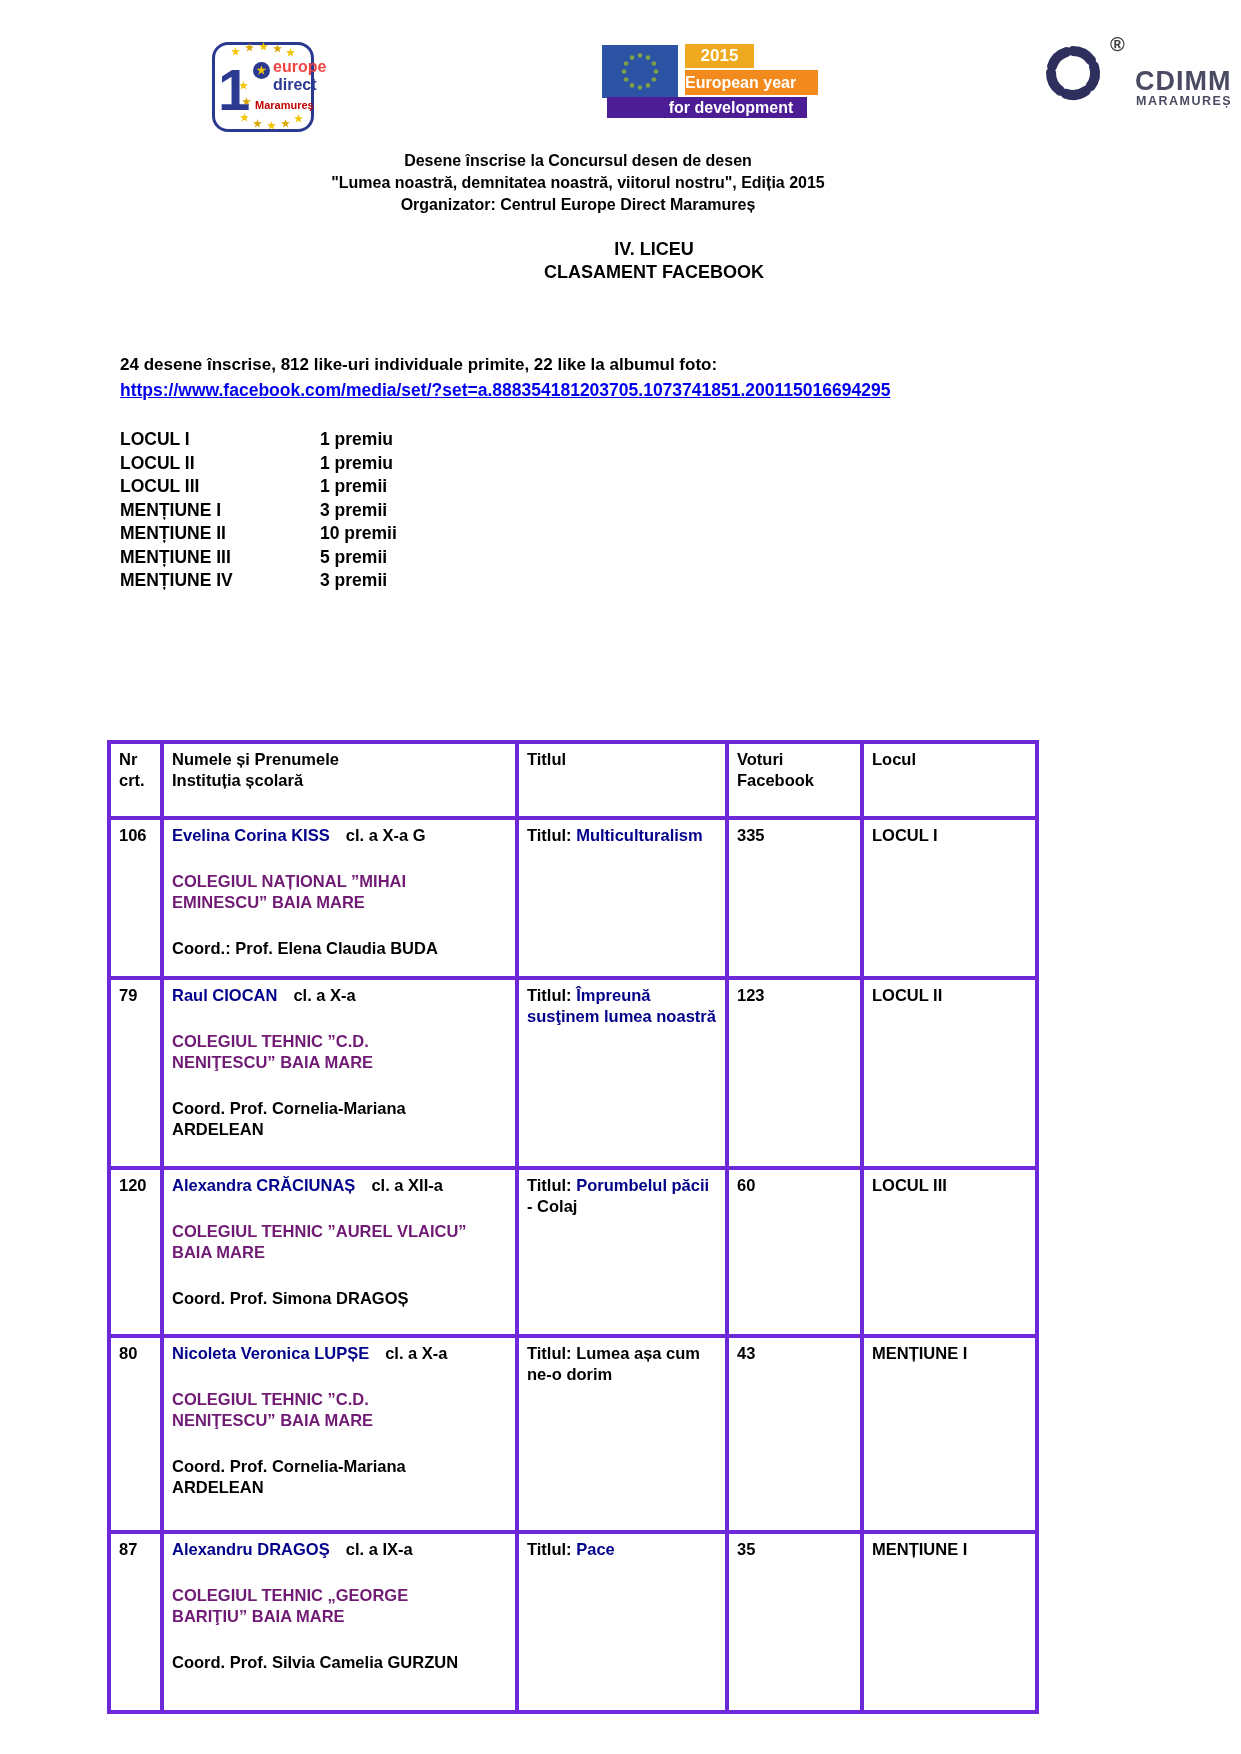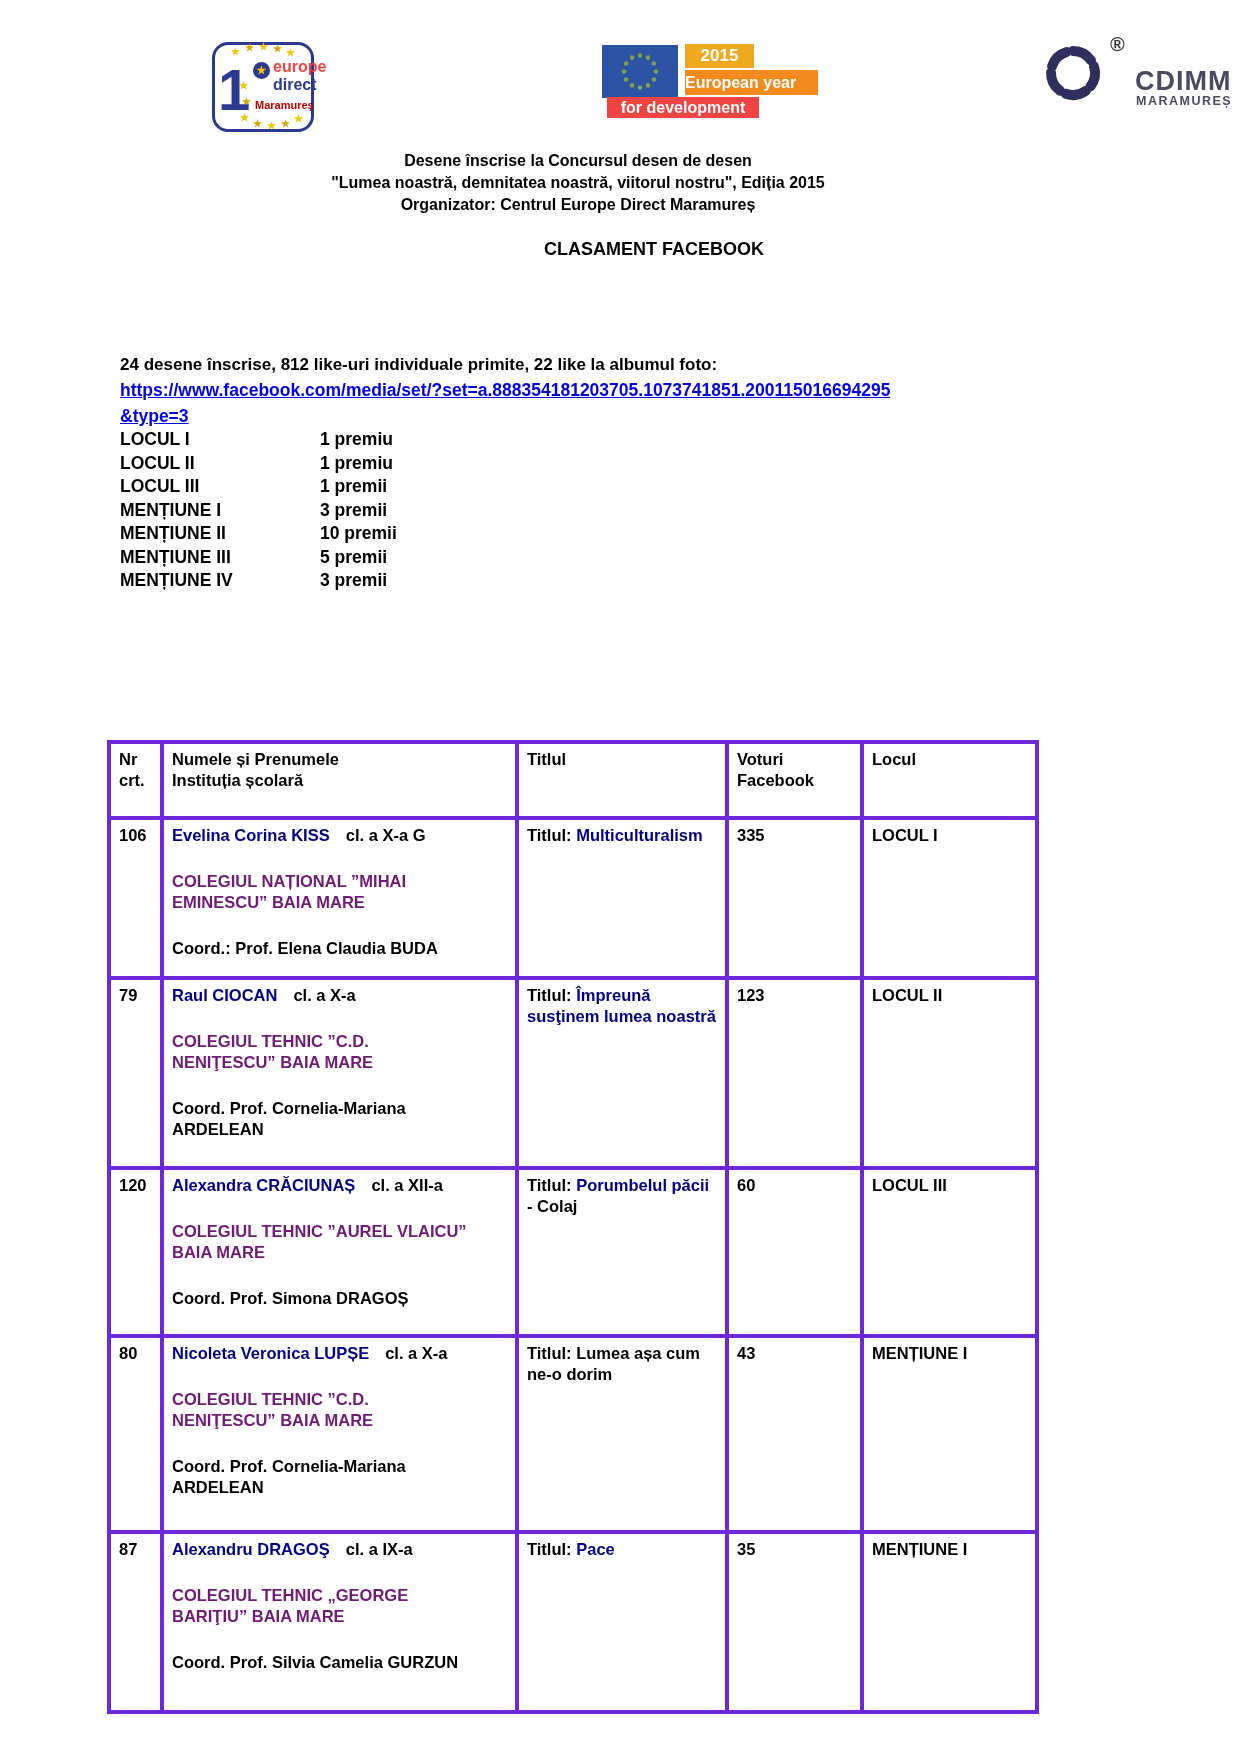--- a/index.html
+++ b/index.html
@@ -17,22 +17,22 @@
     background:#2B3990;color:#F2C500;font-size:11px;line-height:17px;text-align:center;}
   .ed-t1{position:absolute;left:58px;top:13px;font-size:16px;color:#ef4444;}
   .ed-t2{position:absolute;left:58px;top:31px;font-size:16px;color:#2B3990;}
   .ed-t3{position:absolute;left:40px;top:54px;font-size:11px;color:#C00000;}
   .logo-eu{position:absolute;left:602px;top:44px;width:216px;height:76px;}
   .eu-flag{position:absolute;left:0;top:1px;width:76px;height:53px;background:#2D53A4;}
   .eu-2015{position:absolute;left:83px;top:0;width:69px;height:24px;background:#EFA91E;
     color:#fff;font-size:17px;line-height:24px;text-align:center;}
   .eu-year{position:absolute;left:83px;top:26px;width:133px;height:25px;background:#F28A1E;
     color:#fff;font-size:16px;line-height:25px;box-sizing:border-box;}
-  .eu-dev{position:absolute;left:5px;top:53px;width:152px;height:21px;background:#ef4444;
-    color:#fff;font-size:16px;line-height:21px;text-align:center;}
+  .eu-dev{position:absolute;left:5px;top:53px;width:152px;height:21px;background:#4c1d95;
+    color:#fff;font-size:16px;line-height:21px;text-align:center;padding-left:48px;}
   .logo-cdimm{position:absolute;left:1038px;top:30px;width:200px;height:88px;color:#4A4A63;}
   .cd-swirl{position:absolute;left:0;top:8px;}
   .cd-reg{position:absolute;left:72px;top:3px;font-size:20px;color:#3c3c3c;}
   .cd-name{position:absolute;left:97px;top:36px;font-size:27px;letter-spacing:1px;}
   .cd-region{position:absolute;left:98px;top:64px;font-size:12.5px;letter-spacing:1.5px;}
   
   .title-block{position:absolute;left:120px;top:150px;width:916px;text-align:center;
     font-size:16px;line-height:22px;}
   .section-block{position:absolute;left:196px;top:238px;width:916px;text-align:center;
     font-size:18px;line-height:23px;}
@@ -123,27 +123,27 @@
       <span class="cd-region">MARAMUREȘ</span>
     </div>
   </div>
 
   <div class="title-block">
     <div>Desene înscrise la Concursul desen de desen</div>
     <div>"Lumea noastră, demnitatea noastră, viitorul nostru", Ediția 2015</div>
     <div>Organizator: Centrul Europe Direct Maramureș</div>
   </div>
   <div class="section-block">
+    <div>IV. LICEU</div>
     <div>CLASAMENT FACEBOOK</div>
   </div>
 
   <div class="intro">
     <div>24 desene înscrise, 812 like-uri individuale primite, 22 like la albumul foto:</div>
     <a href="#">https://www.facebook.com/media/set/?set=a.888354181203705.1073741851.200115016694295</a>
-    <a href="#">&amp;type=3</a>
   </div>
 
   <div class="awards">
     <div class="award-row"><span class="a-label">LOCUL I</span><span class="a-value">1 premiu</span></div>
     <div class="award-row"><span class="a-label">LOCUL II</span><span class="a-value">1 premiu</span></div>
     <div class="award-row"><span class="a-label">LOCUL III</span><span class="a-value">1 premii</span></div>
     <div class="award-row"><span class="a-label">MENȚIUNE I</span><span class="a-value">3 premii</span></div>
     <div class="award-row"><span class="a-label">MENȚIUNE II</span><span class="a-value">10 premii</span></div>
     <div class="award-row"><span class="a-label">MENȚIUNE III</span><span class="a-value">5 premii</span></div>
     <div class="award-row"><span class="a-label">MENȚIUNE IV</span><span class="a-value">3 premii</span></div>

